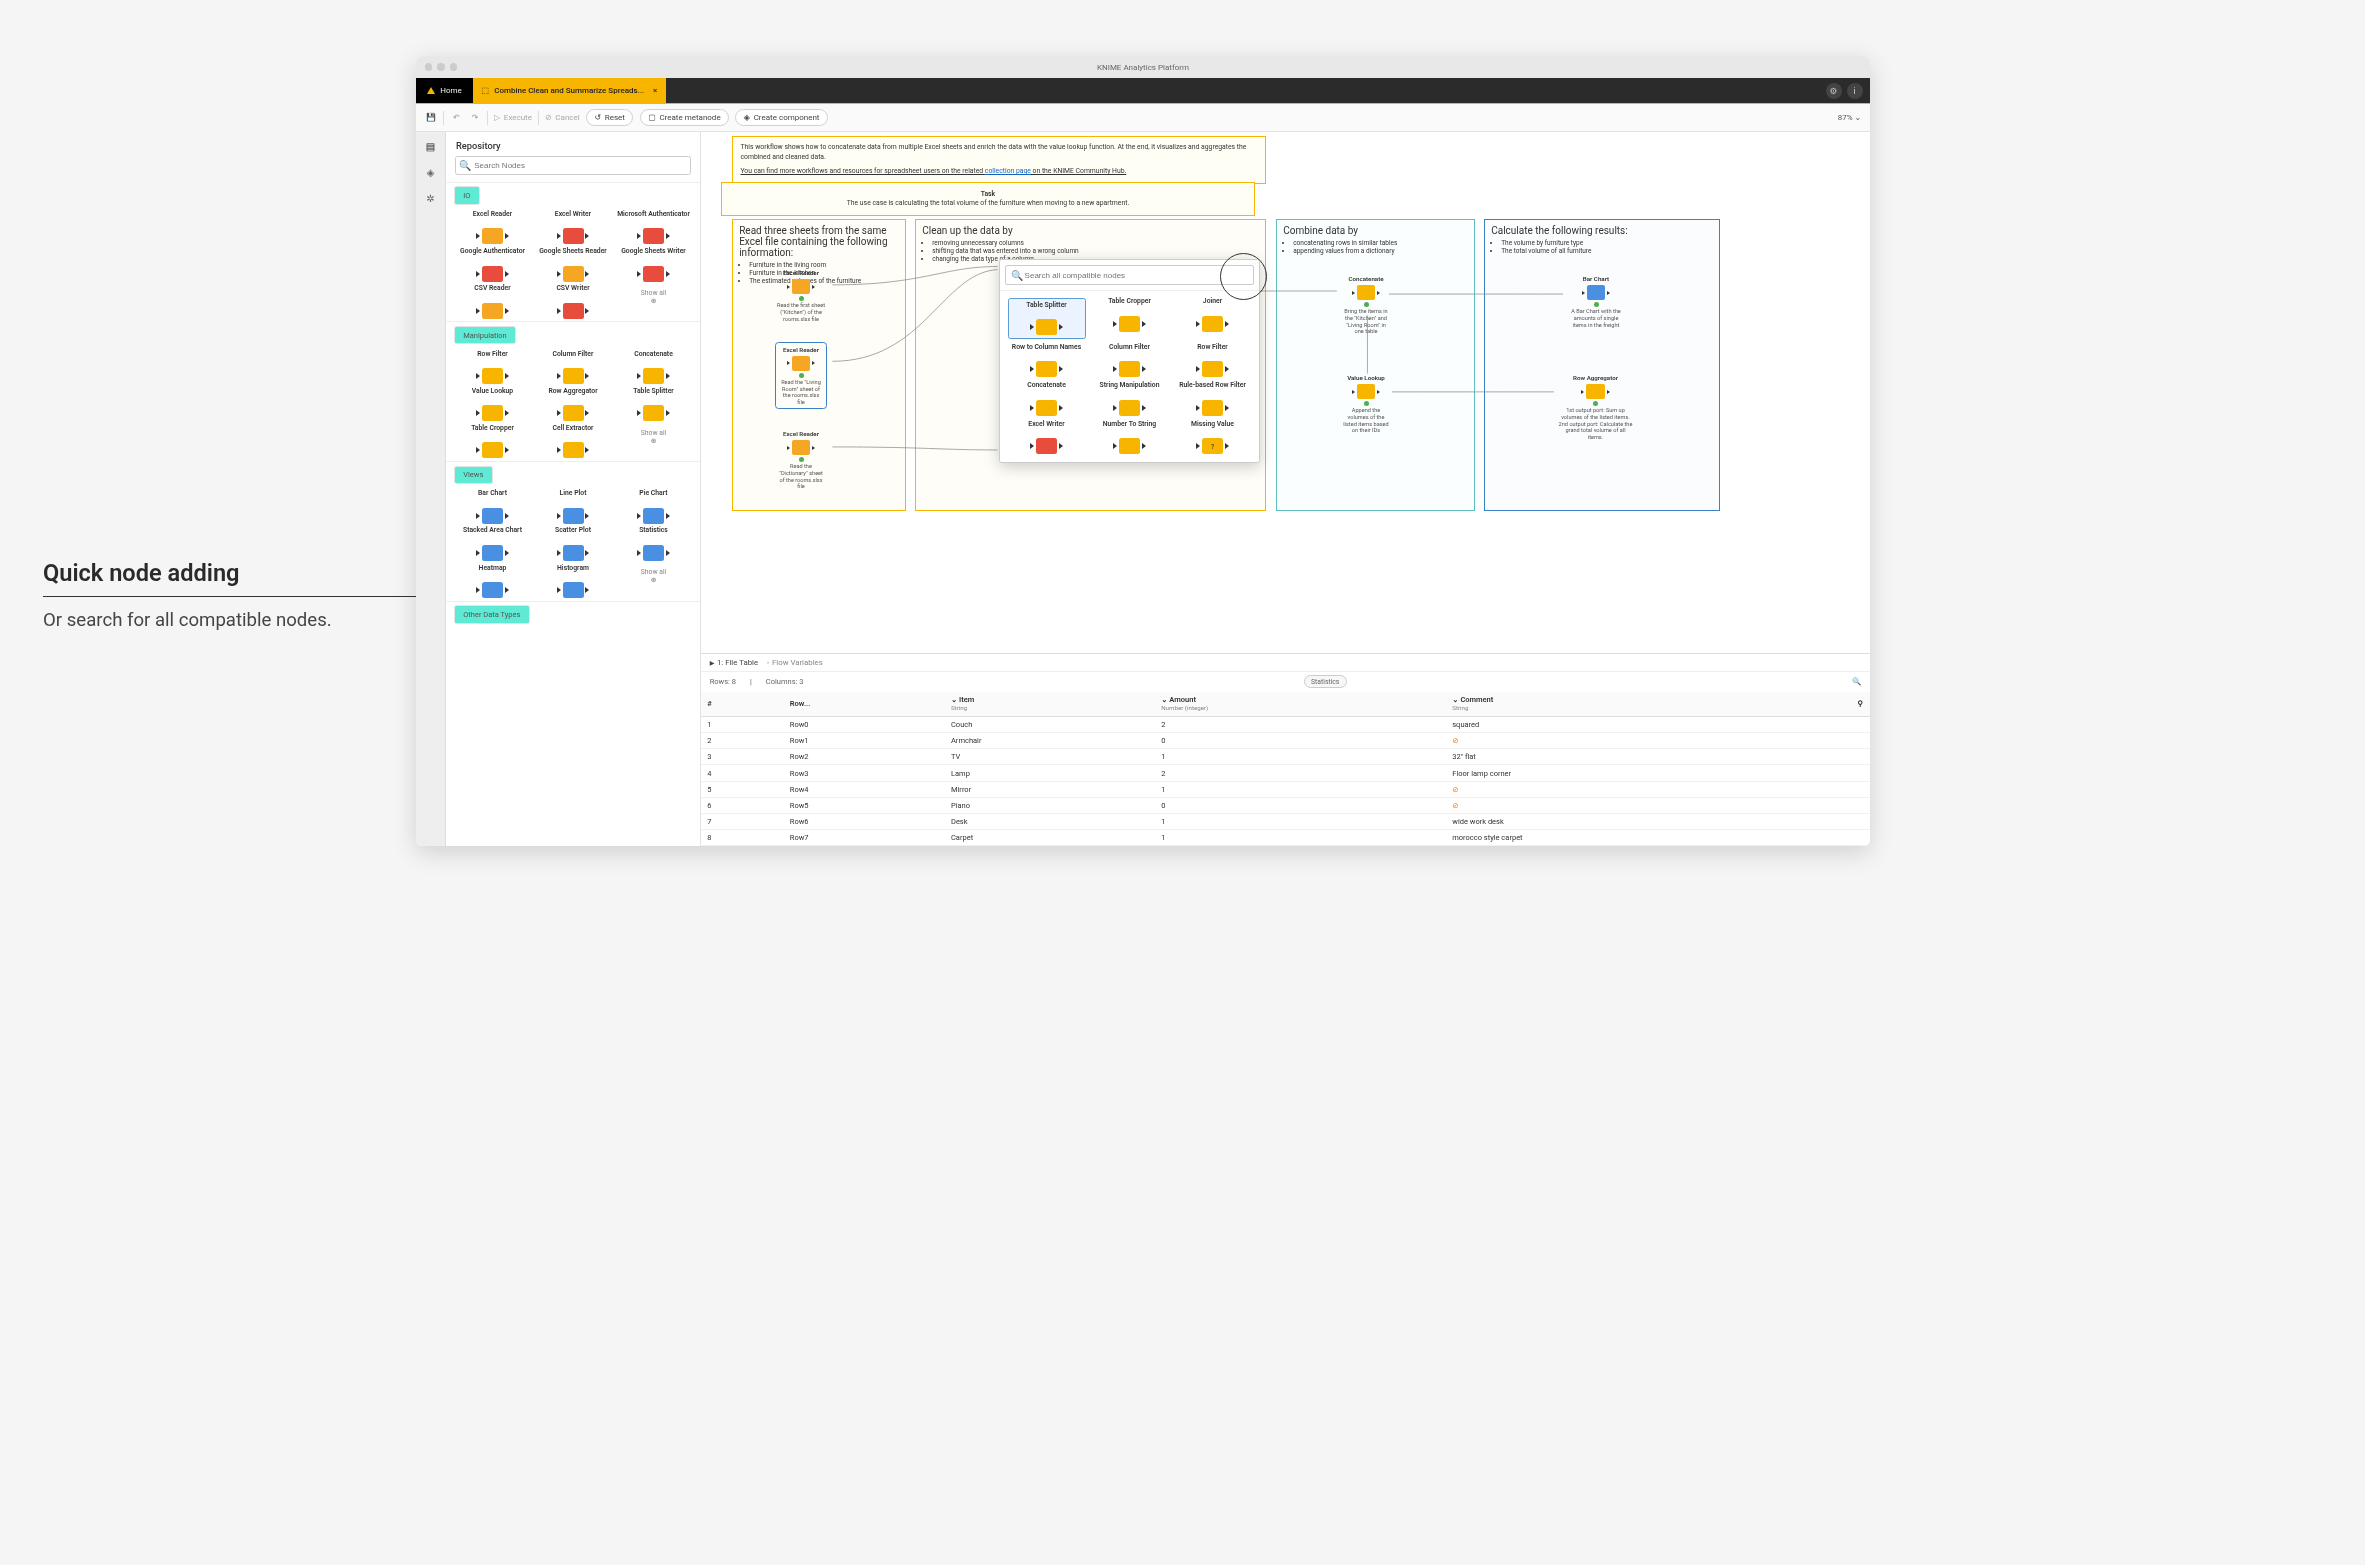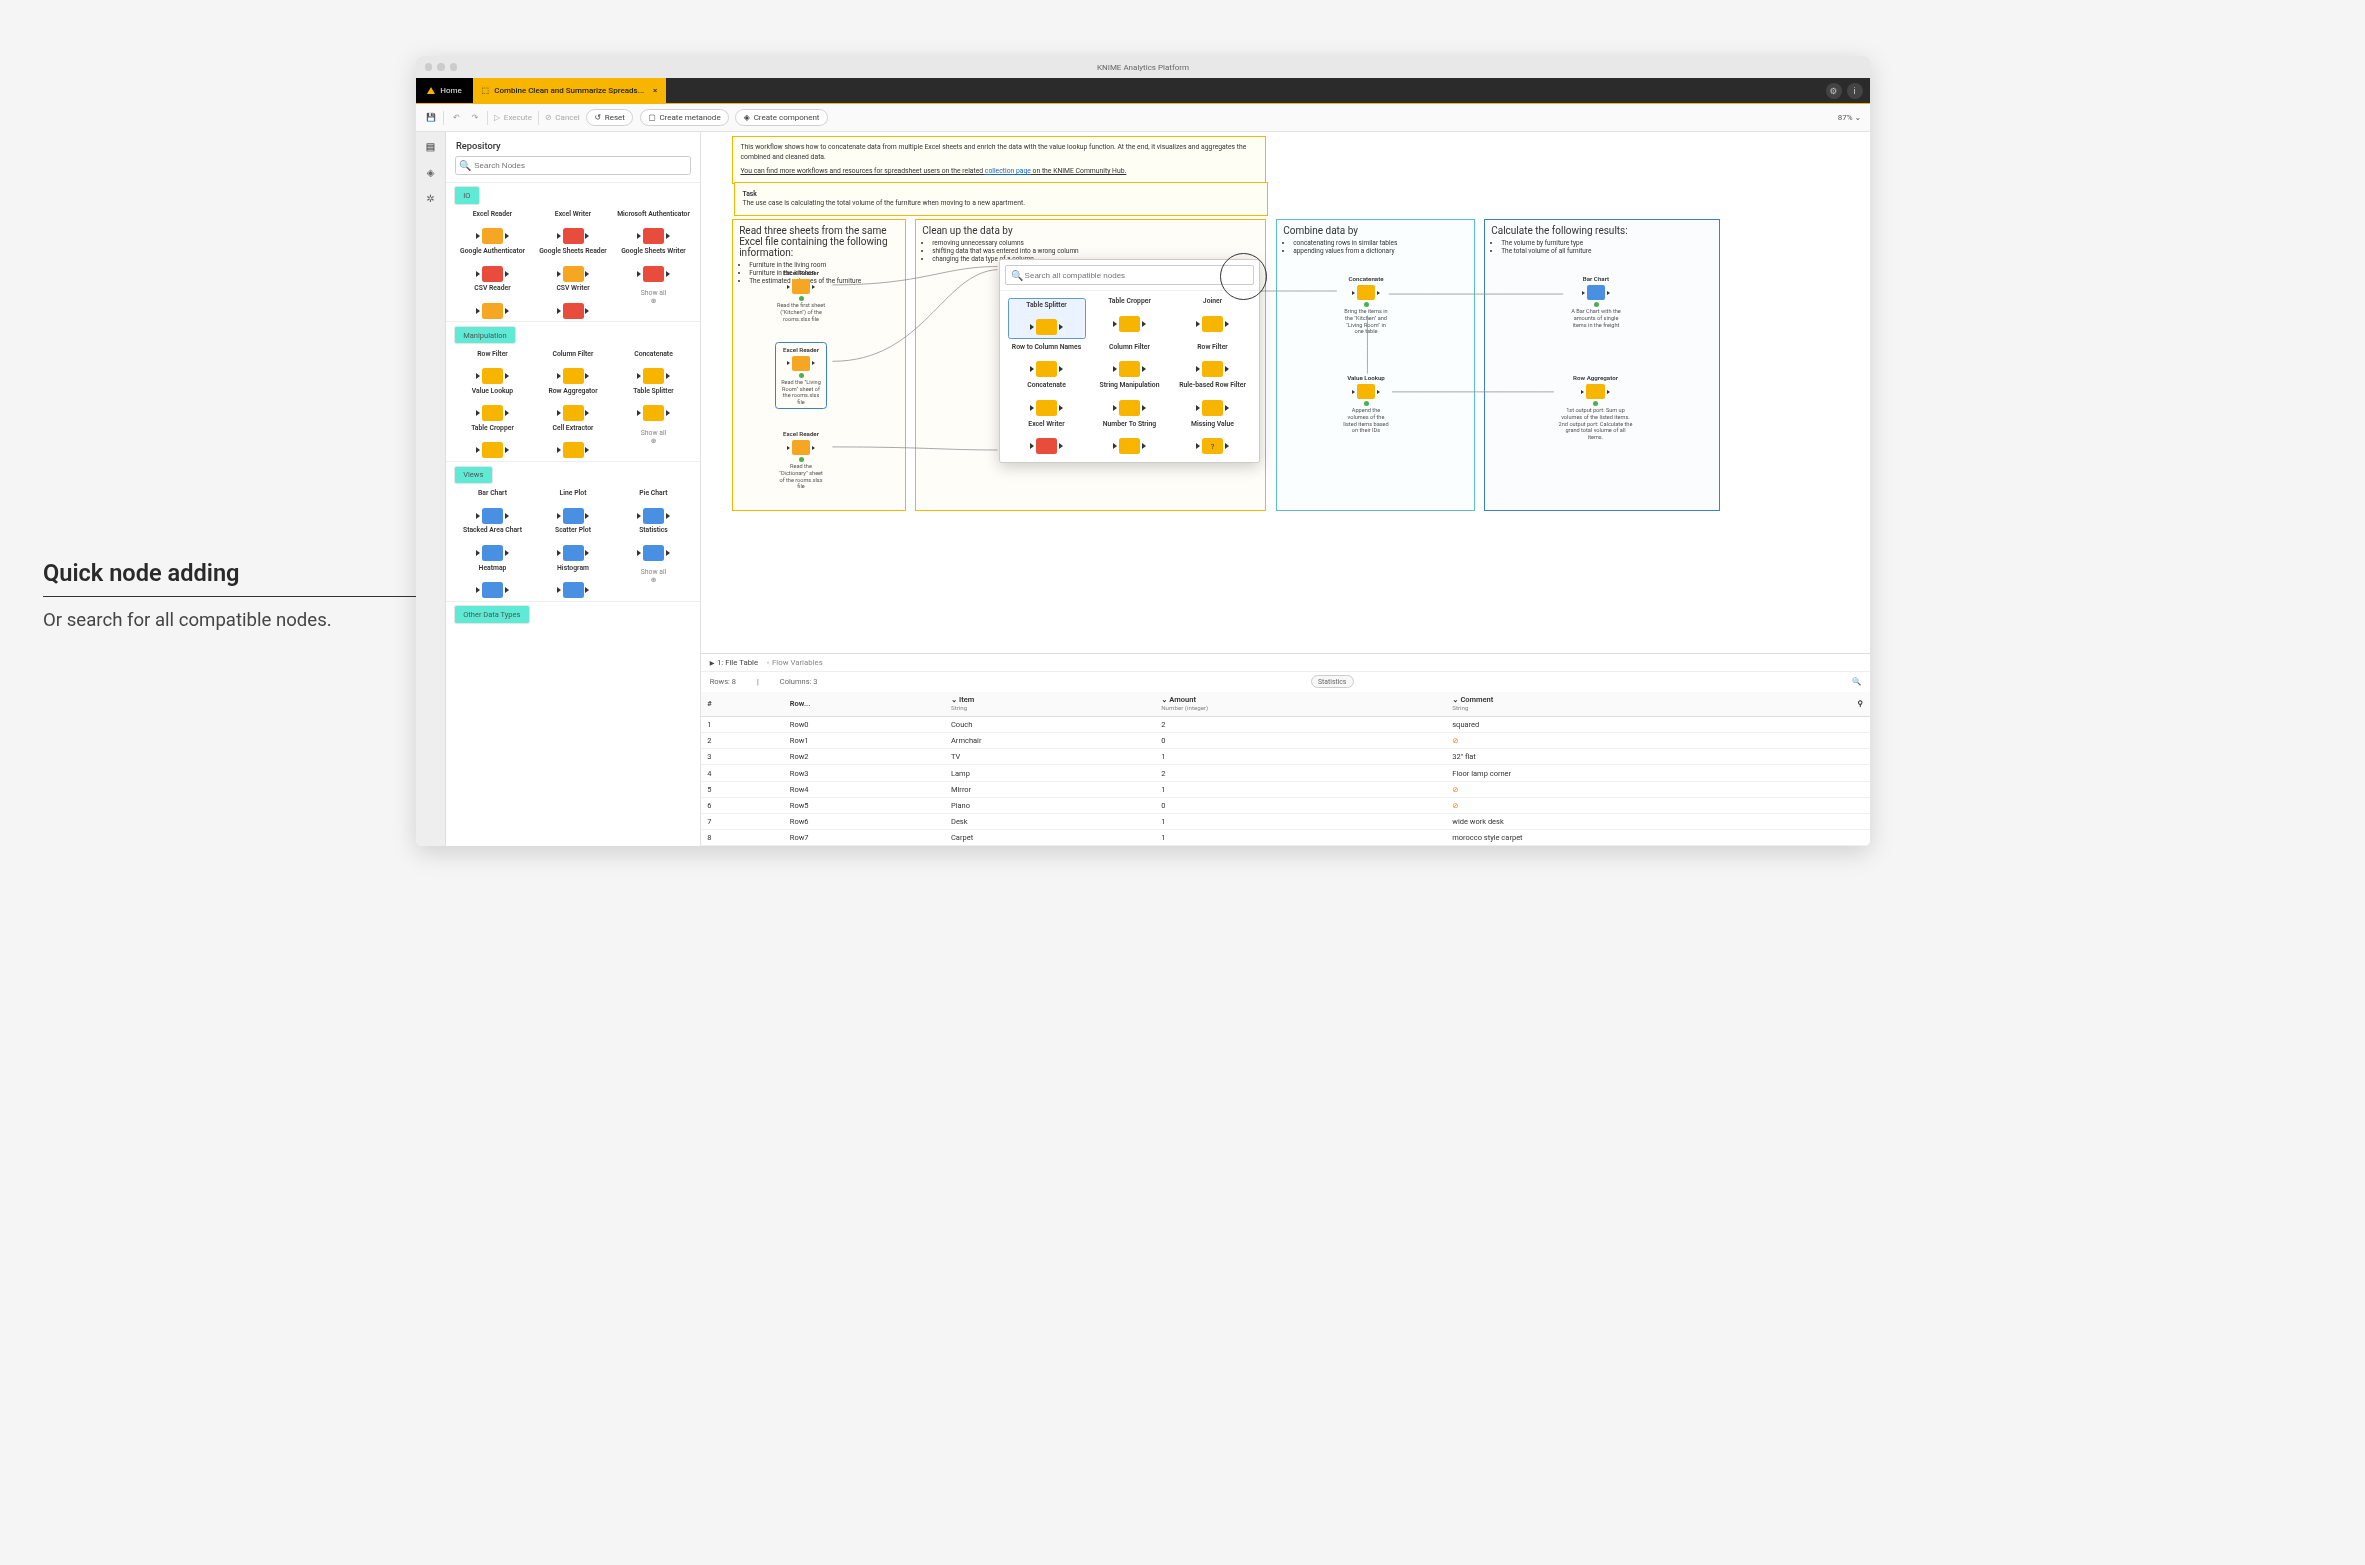--- a/index.html
+++ b/index.html
@@ -56,21 +56,21 @@
 .ni-red { background: #e74c3c; }
 .ni-yellow { background: #f7b500; color: #333; }
 .ni-blue { background: #4a90e2; }
 .show-all { grid-column: 3; text-align: center; font-size: 6.8px; color: #888; padding: 3.7px; }
 
 .canvas-area { flex: 1; position: relative; background: #fff; overflow: hidden; display: flex; flex-direction: column; }
 .canvas { flex: 1; position: relative; overflow: hidden; }
 
 .info-box { position: absolute; background: #fffef5; border: 0.6px solid #f7b500; padding: 6.2px 7.5px; font-size: 6.8px; line-height: 1.4; color: #333; }
 .info-box.top1 { left: 31px; top: 3.7px; width: 534px; }
-.info-box.top2 { left: 33px; top: 50px; width: 534px; }
+.info-box.top2 { left: 20px; top: 50px; width: 534px; text-align: center; }
 .info-box .link { color: #1565c0; text-decoration: underline; }
 .info-box strong { font-weight: 600; }
 
 .section-box { position: absolute; border: 0.9px solid; padding: 5px 6.2px 6.2px; font-size: 6.8px; }
 .sec-yellow { border-color: #f7b500; background: rgba(255,250,230,.3); }
 .sec-teal { border-color: #5bc0be; background: rgba(230,250,248,.2); }
 .sec-blue { border-color: #3b82c4; background: rgba(230,240,252,.2); }
 .section-box .sec-title { font-size: 10px; color: #333; margin-bottom: 2.5px; }
 .section-box ul { margin: 2.5px 0 0 10px; font-size: 6.5px; }
 
@@ -95,21 +95,21 @@
 
 .lens { position: absolute; left: 519px; top: 121px; width: 47px; height: 47px; border: 1.9px solid #333; border-radius: 50%; z-index: 60; background: rgba(255,255,255,0); }
 
 .conn { position: absolute; stroke: #888; stroke-width: 1.2; fill: none; pointer-events: none; }
 
 .table-panel { border-top: 0.6px solid #ddd; background: #fff; }
 .tp-tabs { display: flex; align-items: center; gap: 8.7px; padding: 3.7px 8.7px; font-size: 7.8px; border-bottom: 0.6px solid #eee; }
 .tp-tab { display: flex; align-items: center; gap: 2.5px; color: #444; }
 .tp-tab .tri { font-size: 6.2px; }
 .tp-tab.inactive { color: #888; }
-.tp-meta { padding: 3.7px 8.7px; font-size: 7.5px; color: #666; display: flex; align-items: center; gap: 21px; }
+.tp-meta { padding: 3.7px 8.7px; font-size: 7.5px; color: #666; display: flex; align-items: center; gap: 14px; }
 .tp-meta .pill { border: 0.6px solid #ccc; border-radius: 7.5px; padding: 1.2px 6.2px; font-size: 6.8px; background: #f7f7f7; }
 .tp-meta .srch { margin-left: auto; color: #888; }
 table.data { width: 100%; border-collapse: collapse; font-size: 7.5px; }
 table.data th { text-align: left; padding: 3.7px 6.2px; border-bottom: 0.6px solid #ddd; background: #fafafa; font-weight: 600; }
 table.data th .sub { font-weight: 400; font-size: 6.2px; color: #888; display: block; }
 table.data td { padding: 3.1px 6.2px; border-bottom: 0.6px solid #f0f0f0; }
 .warn-dot { color: #e67e22; }
 </style>
 </head>
 <body>

